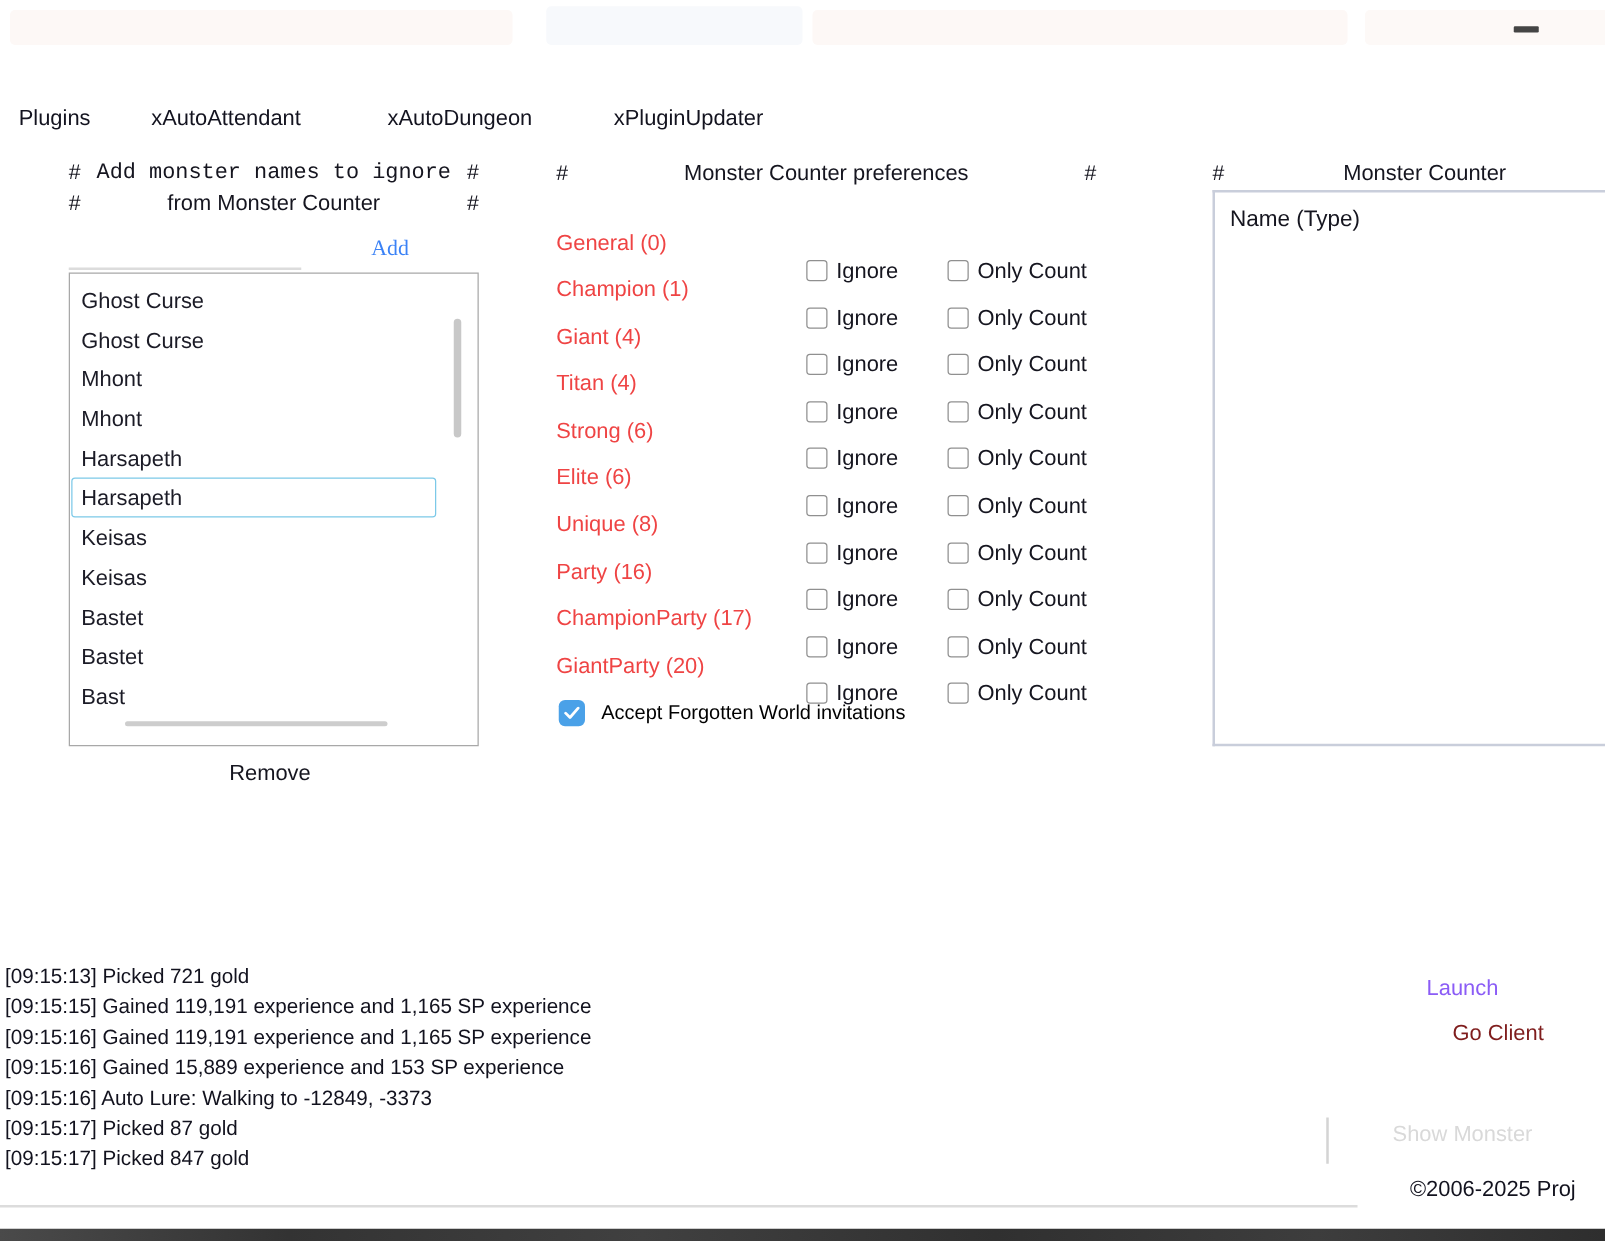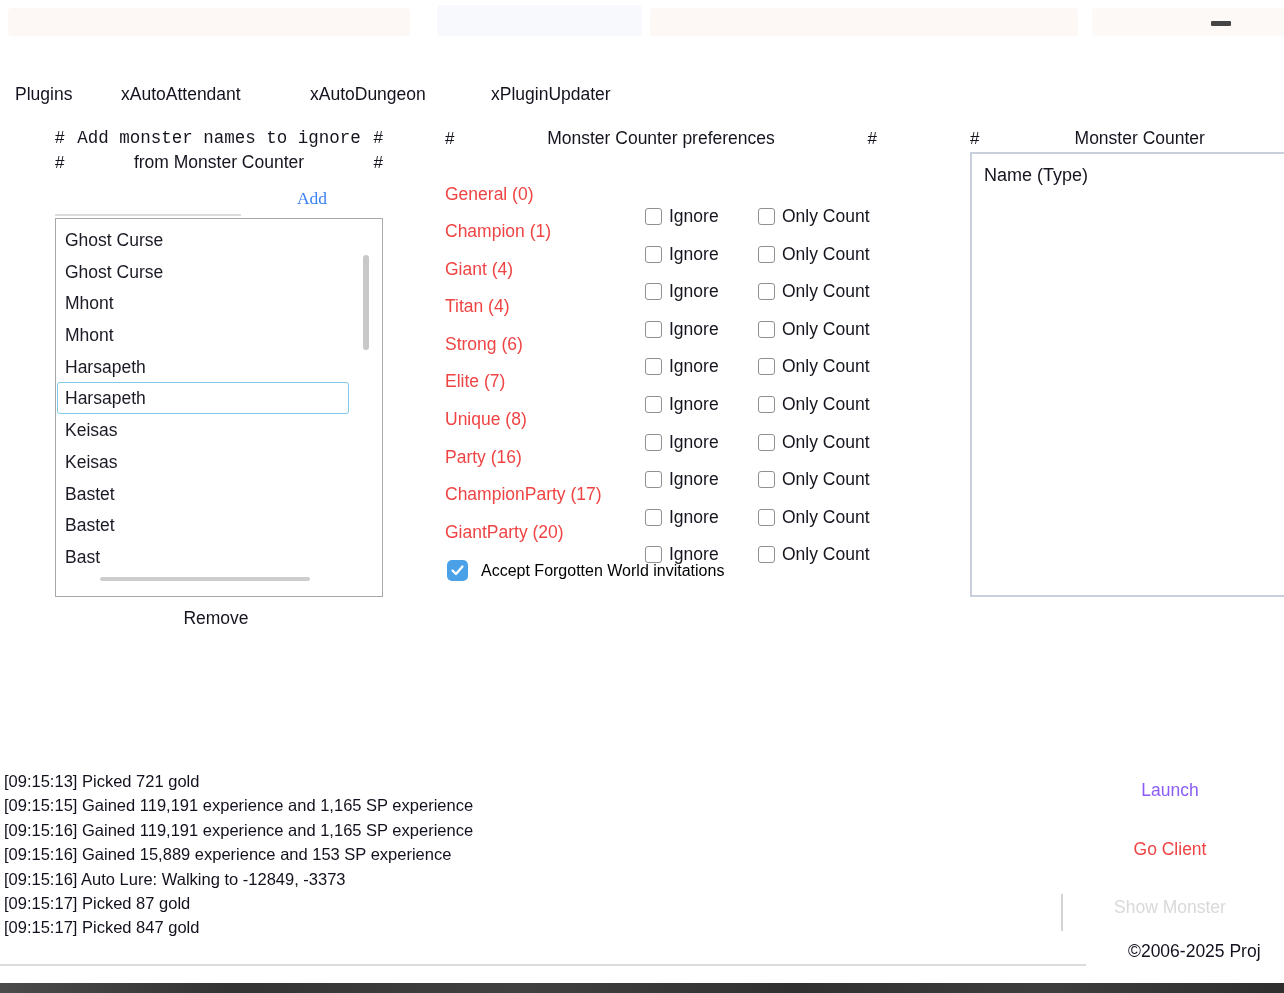--- a/index.html
+++ b/index.html
@@ -68,21 +68,21 @@
   .counter-col-hdr{padding:11px 0 0 12px;font-size:18px;color:#15151f;}
 
   
   .log{left:4px;top:769px;width:1000px;font-size:16.5px;line-height:24.4px;color:#12121e;white-space:nowrap;}
   .log-sep{left:0;top:964px;width:1086px;height:2px;background:#dcdcdc;}
   .log-tick{left:1061px;top:894px;width:2px;height:37px;background:#d4d4d4;}
 
   
   .foot-btn{position:absolute;width:130px;text-align:center;font-size:17.5px;background:none;border:none;font-family:inherit;padding:0;white-space:nowrap;}
   .btn-launch{left:1105px;top:780px;color:#8b5cf6;}
-  .btn-goclient{left:1105px;top:839px;color:#ef4444;cursor:pointer;}
+  .btn-goclient{left:1105px;top:816px;color:#7f1d1d;cursor:pointer;text-align:right;}
   .btn-showclient{left:1105px;top:897px;color:#d9d9d9;}
   .copyright{left:1128px;top:941px;font-size:17.5px;color:#12121e;white-space:nowrap;}
 
   
   .bottom-band{left:0;top:983px;width:1284px;height:10px;background:linear-gradient(90deg,#4a4a4a 0%,#333 18%,#404040 40%,#303030 62%,#3d3d3d 82%,#2e2e2e 100%);}
 </style>
 </head>
 <body>
 
 <div class="ghost g1"></div>
@@ -184,21 +184,21 @@
     <span class="cb-group">
       <span class="checkbox"></span>
       <span class="cb-label">Ignore</span>
     </span>
     <span class="cb-group">
       <span class="checkbox"></span>
       <span class="cb-label">Only Count</span>
     </span>
   </div>
     <div class="pref-row">
-    <span class="pref-label">Elite (7)</span>
+    <span class="pref-label">Elite (6)</span>
     <span class="cb-group">
       <span class="checkbox"></span>
       <span class="cb-label">Ignore</span>
     </span>
     <span class="cb-group">
       <span class="checkbox"></span>
       <span class="cb-label">Only Count</span>
     </span>
   </div>
     <div class="pref-row">

